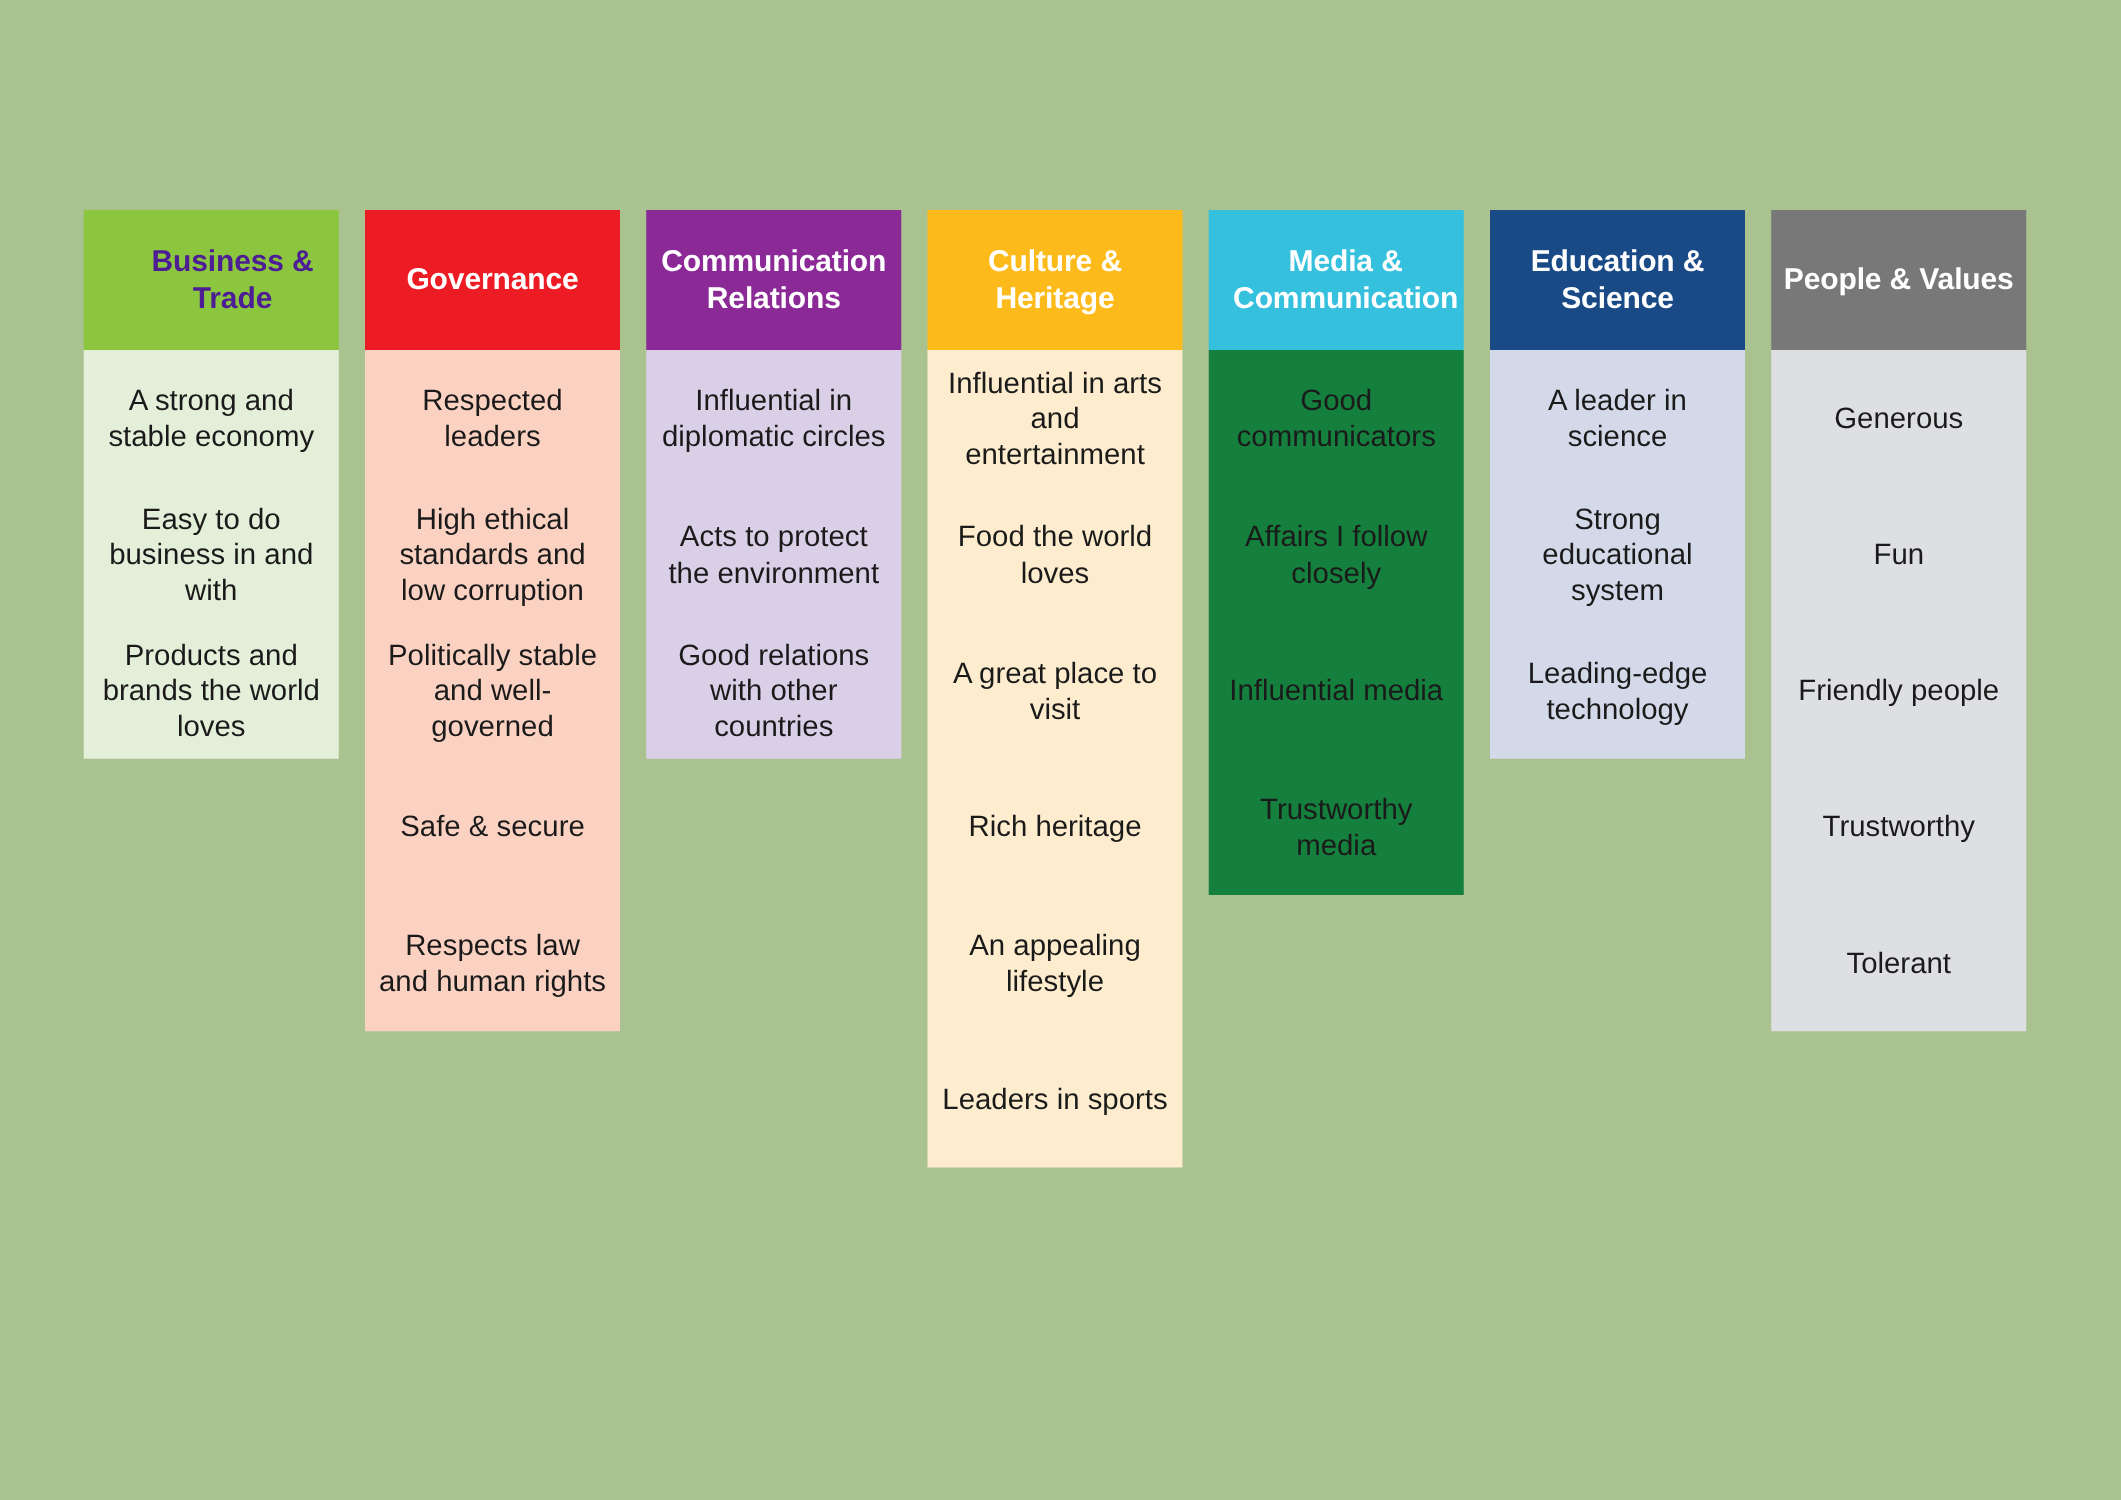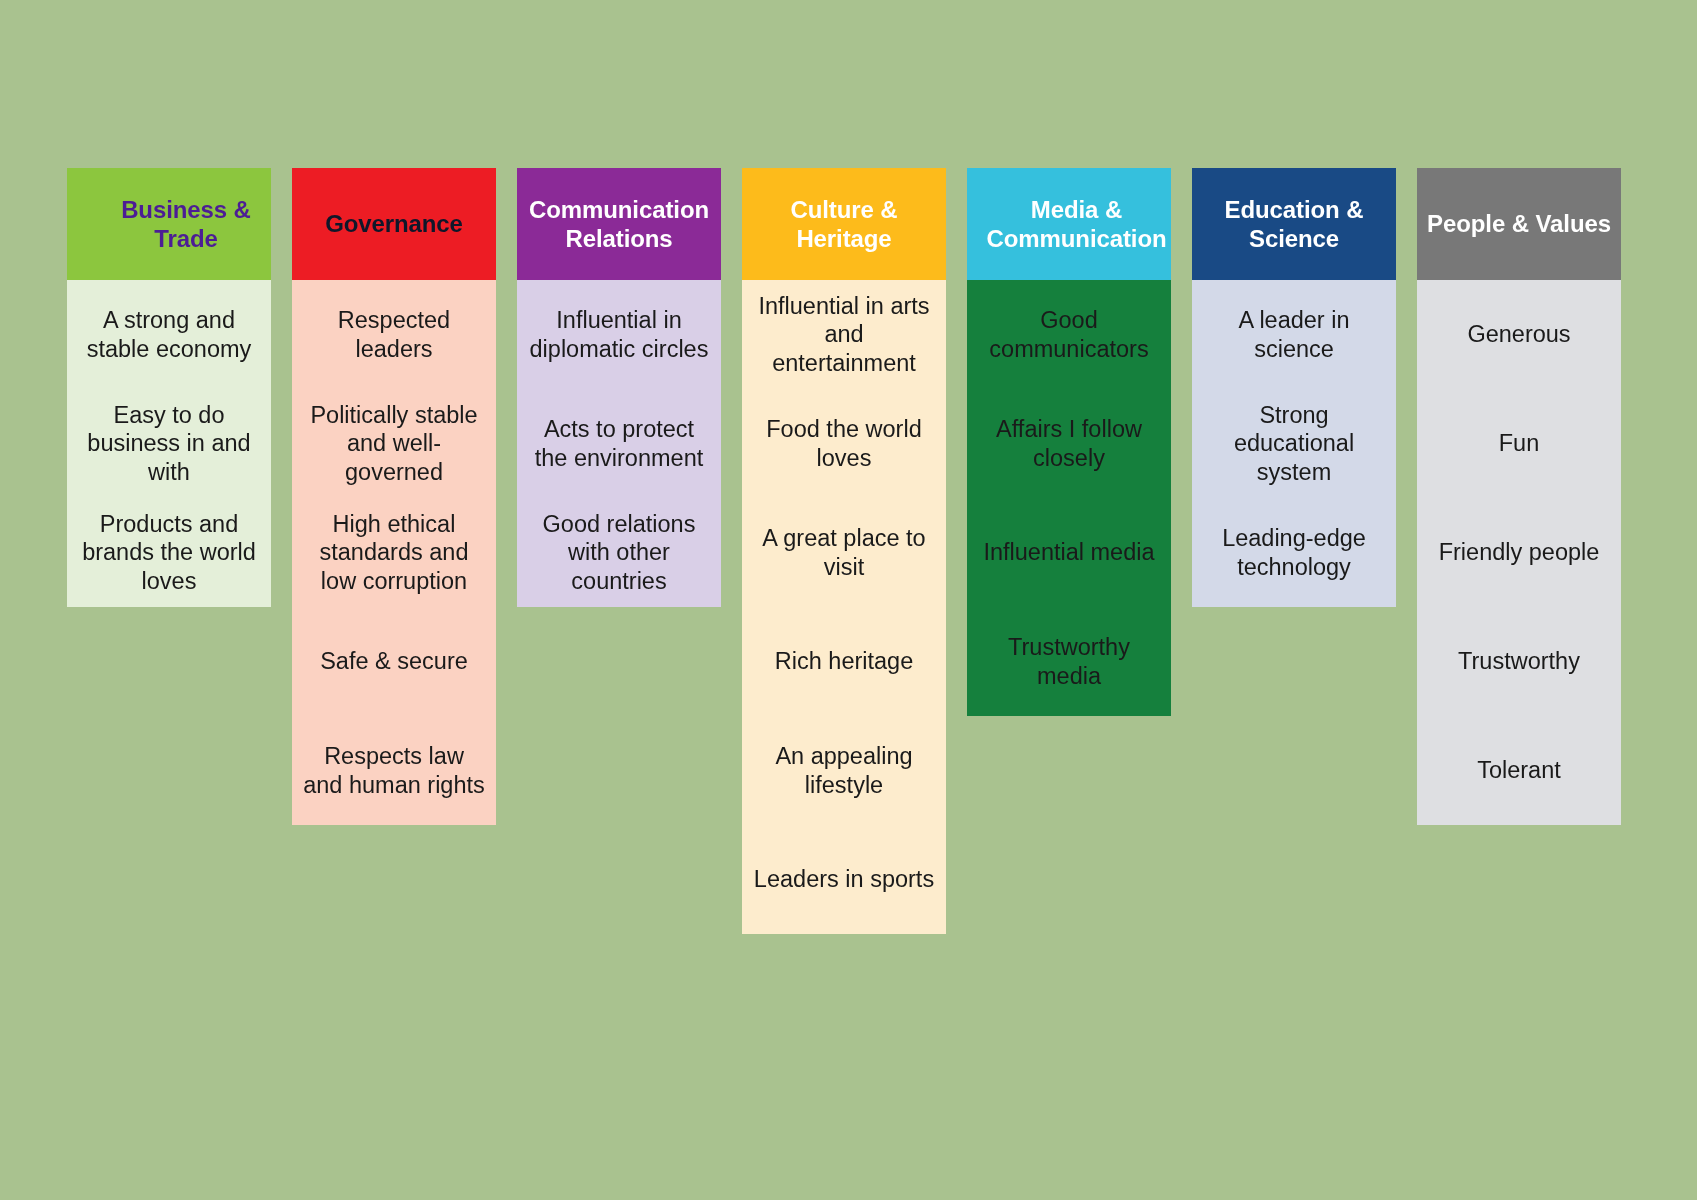--- a/index.html
+++ b/index.html
@@ -72,25 +72,25 @@
 <div id="board">
     <div class="column">
       <div class="col-header" style="background: rgb(140, 198, 62); color: #4c1d95; padding-left: 40px;">Business &amp; Trade</div>
       <div class="col-body" style="background: rgb(228, 239, 217);">
         <div class="attr-cell">A strong and stable economy</div>
         <div class="attr-cell">Easy to do business in and with</div>
         <div class="attr-cell">Products and brands the world loves</div>
       </div>
     </div>
     <div class="column">
-      <div class="col-header" style="background: rgb(237, 28, 36); color: #0f172a;">Governance</div>
+      <div class="col-header" style="background: rgb(237, 28, 36); color: #ffffff;">Governance</div>
       <div class="col-body" style="background: rgb(251, 210, 194);">
         <div class="attr-cell">Respected leaders</div>
+        <div class="attr-cell">High ethical standards and low corruption</div>
         <div class="attr-cell">Politically stable and well-governed</div>
-        <div class="attr-cell">High ethical standards and low corruption</div>
         <div class="attr-cell">Safe &amp; secure</div>
         <div class="attr-cell">Respects law and human rights</div>
       </div>
     </div>
     <div class="column">
       <div class="col-header" style="background: rgb(139, 42, 151); color: rgb(255, 255, 255);">Communication Relations</div>
       <div class="col-body" style="background: rgb(217, 207, 231);">
         <div class="attr-cell">Influential in diplomatic circles</div>
         <div class="attr-cell">Acts to protect the environment</div>
         <div class="attr-cell">Good relations with other countries</div>

